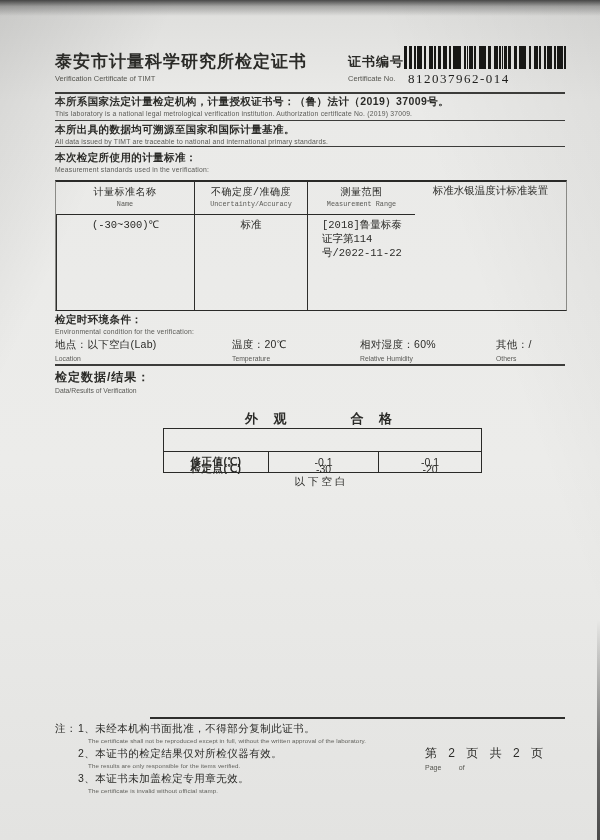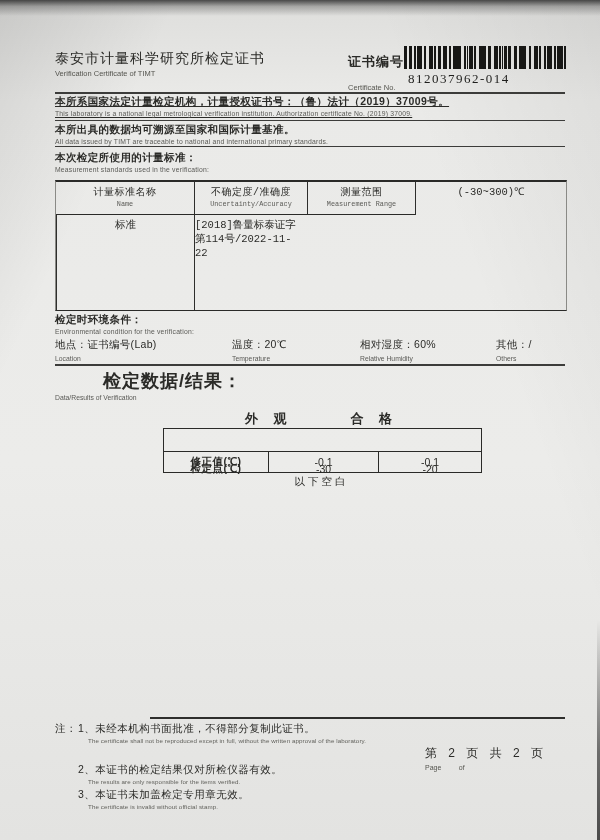--- a/index.html
+++ b/index.html
@@ -15,24 +15,24 @@
   .top-shade{position:absolute;top:0;left:0;right:0;height:16px;
     background:linear-gradient(180deg, rgba(35,35,35,0.8) 0%, rgba(60,60,60,0.35) 40%, rgba(60,60,60,0) 100%);}
   .right-edge{position:absolute;right:0;top:620px;bottom:0;width:3px;
     background:linear-gradient(180deg, rgba(0,0,0,0) 0%, rgba(10,10,10,0.55) 60%, rgba(10,10,10,0.7) 100%);}
   .content{position:absolute;inset:0;filter:blur(0.3px);}
   .abs{position:absolute;}
   .rule{position:absolute;left:55px;right:35px;height:1.4px;background:#3c3c3a;}
   .zh-s{font-size:10.5px;font-weight:bold;letter-spacing:0.4px;}
   .en-s{font-size:6.8px;color:#5a5a56;margin-top:1px;letter-spacing:0.2px;}
   
-  .title-zh{font-size:14px;font-weight:normal;letter-spacing:1px;}
+  .title-zh{font-size:17px;font-weight:bold;letter-spacing:1px;}
   .title-en{font-size:7.5px;color:#55554f;margin-top:1px;}
   .certlbl-zh{font-size:13px;font-weight:bold;letter-spacing:1px;}
-  .certlbl-en{font-size:7.5px;color:#55554f;margin-top:12px;}
+  .certlbl-en{font-size:7.5px;color:#55554f;margin-top:3px;}
   .barcode{width:162px;height:23px;
     background:
       repeating-linear-gradient(90deg,#171715 0 2px,transparent 2px 5px),
       repeating-linear-gradient(90deg,#171715 0 1px,transparent 1px 7px),
       repeating-linear-gradient(90deg,#171715 0 3px,transparent 3px 13px),
       repeating-linear-gradient(90deg,#171715 0 1px,transparent 1px 17px);}
   .cert-num{font-family:"Liberation Serif", serif;font-size:13px;letter-spacing:1.5px;color:#1e1e1c;}
   
   .std-table{left:55px;top:180px;width:510px;height:128px;display:grid;
     grid-template-columns:138px 113px 108px 151px;grid-template-rows:33px 1fr;
@@ -41,21 +41,21 @@
   .std-table .hcell{border-bottom:1.6px solid #2a2a28;text-align:center;padding-top:3px;}
   .std-table .hcell .h-zh{font-size:10px;letter-spacing:0.5px;}
   .std-table .hcell .h-en{font-size:6.8px;color:#5a5a56;margin-top:1px;}
   .std-table .cell{padding-top:3px;font-size:10.5px;line-height:14px;}
   .std-table .c-sep{border-left:1.3px solid #2e2e2c;}
   .tcenter{text-align:center;}
   
   .env-field .ef-zh{font-size:10.5px;letter-spacing:0.3px;}
   .env-field .ef-en{font-size:6.8px;color:#5a5a56;margin-top:3px;}
   
-  .res-zh{font-size:18px;font-weight:bold;letter-spacing:1px;margin-left:48px;}
+  .res-zh{font-size:12px;font-weight:bold;letter-spacing:1px;}
   .res-en{font-size:6.8px;color:#5a5a56;margin-top:1px;}
   .appearance{display:flex;justify-content:center;gap:58px;
     font-size:13px;font-weight:bold;letter-spacing:6px;}
   .res-table{left:163px;top:428px;width:317px;display:grid;
     grid-template-columns:104px 110px 103px;grid-auto-rows:21.5px;
     border:1.6px solid #2a2a28;}
   .res-table .rcell{display:flex;align-items:center;justify-content:center;
     font-size:10.5px;border-left:1.2px solid #2a2a28;border-top:1.2px solid #2a2a28;}
   .res-table .rcell.first-col{border-left:none;font-weight:bold;letter-spacing:0.5px;}
   .res-table .rcell.first-row{border-top:none;margin-top:40px;}
@@ -79,21 +79,21 @@
     </div>
     <div class="abs" style="left:348px;top:53px;">
       <div class="certlbl-zh">证书编号：</div>
       <div class="certlbl-en">Certificate No.</div>
     </div>
     <div class="abs barcode" style="left:404px;top:46px;"></div>
     <div class="abs cert-num" style="left:408px;top:71px;">812037962-014</div>
 
     <div class="rule" style="top:92px;height:1.8px;"></div>
 
-    <div class="abs" style="left:55px;top:95px;right:35px;text-decoration:underline;">
+    <div class="abs" style="left:55px;top:95px;right:35px;">
       <div class="zh-s">本所系国家法定计量检定机构，计量授权证书号：（鲁）法计（2019）37009号。</div>
       <div class="en-s">This laboratory is a national legal metrological verification institution. Authorization certificate No. (2019) 37009.</div>
     </div>
     <div class="rule" style="top:120px;"></div>
 
     <div class="abs" style="left:55px;top:123px;right:35px;">
       <div class="zh-s">本所出具的数据均可溯源至国家和国际计量基准。</div>
       <div class="en-s">All data issued by TIMT are traceable to national and international primary standards.</div>
     </div>
     <div class="rule" style="top:146px;"></div>
@@ -109,31 +109,32 @@
         <div class="h-en">Name</div>
       </div>
       <div class="hcell c-sep">
         <div class="h-zh">不确定度/准确度</div>
         <div class="h-en">Uncertainty/Accuracy</div>
       </div>
       <div class="hcell c-sep">
         <div class="h-zh">测量范围</div>
         <div class="h-en">Measurement Range</div>
       </div>
+      <div class="cell tcenter" style="padding:2px 10px;">标准水银温度计标准装置</div>
       <div class="cell tcenter c-sep">(-30~300)℃</div>
       <div class="cell tcenter c-sep">标准</div>
-      <div class="cell c-sep" style="padding-left:0;padding-right:4px;">[2018]鲁量标泰证字第114号/2022-11-22</div>
+      <div class="cell c-sep" style="padding-left:14px;padding-right:4px;">[2018]鲁量标泰证字第114号/2022-11-22</div>
     </div>
 
     <div class="abs" style="left:55px;top:313px;">
       <div class="zh-s">检定时环境条件：</div>
       <div class="en-s">Environmental condition for the verification:</div>
     </div>
     <div class="abs env-field" style="left:55px;top:338px;">
-      <div class="ef-zh">地点：证书编号(Lab)</div>
+      <div class="ef-zh">地点：以下空白(Lab)</div>
       <div class="ef-en">Location</div>
     </div>
     <div class="abs env-field" style="left:232px;top:338px;">
       <div class="ef-zh">温度：20℃</div>
       <div class="ef-en">Temperature</div>
     </div>
     <div class="abs env-field" style="left:360px;top:338px;">
       <div class="ef-zh">相对湿度：60%</div>
       <div class="ef-en">Relative Humidity</div>
     </div>
@@ -166,21 +167,21 @@
 
     <div class="foot-rule"></div>
 
     <div class="abs note-zh" style="left:55px;top:722px;">注：</div>
 
     <div class="abs" style="left:78px;top:722px;width:330px;">
       <div>
         <div class="note-zh">1、未经本机构书面批准，不得部分复制此证书。</div>
         <div class="note-en">The certificate shall not be reproduced except in full, without the written approval of the laboratory.</div>
       </div>
-      <div style="margin-top:19px;">
+      <div style="margin-top:3px;">
         <div class="note-zh">2、本证书的检定结果仅对所检仪器有效。</div>
         <div class="note-en">The results are only responsible for the items verified.</div>
       </div>
       <div style="margin-top:3px;">
         <div class="note-zh">3、本证书未加盖检定专用章无效。</div>
         <div class="note-en">The certificate is invalid without official stamp.</div>
       </div>
     </div>
 
     <div class="abs" style="left:425px;top:745px;">

